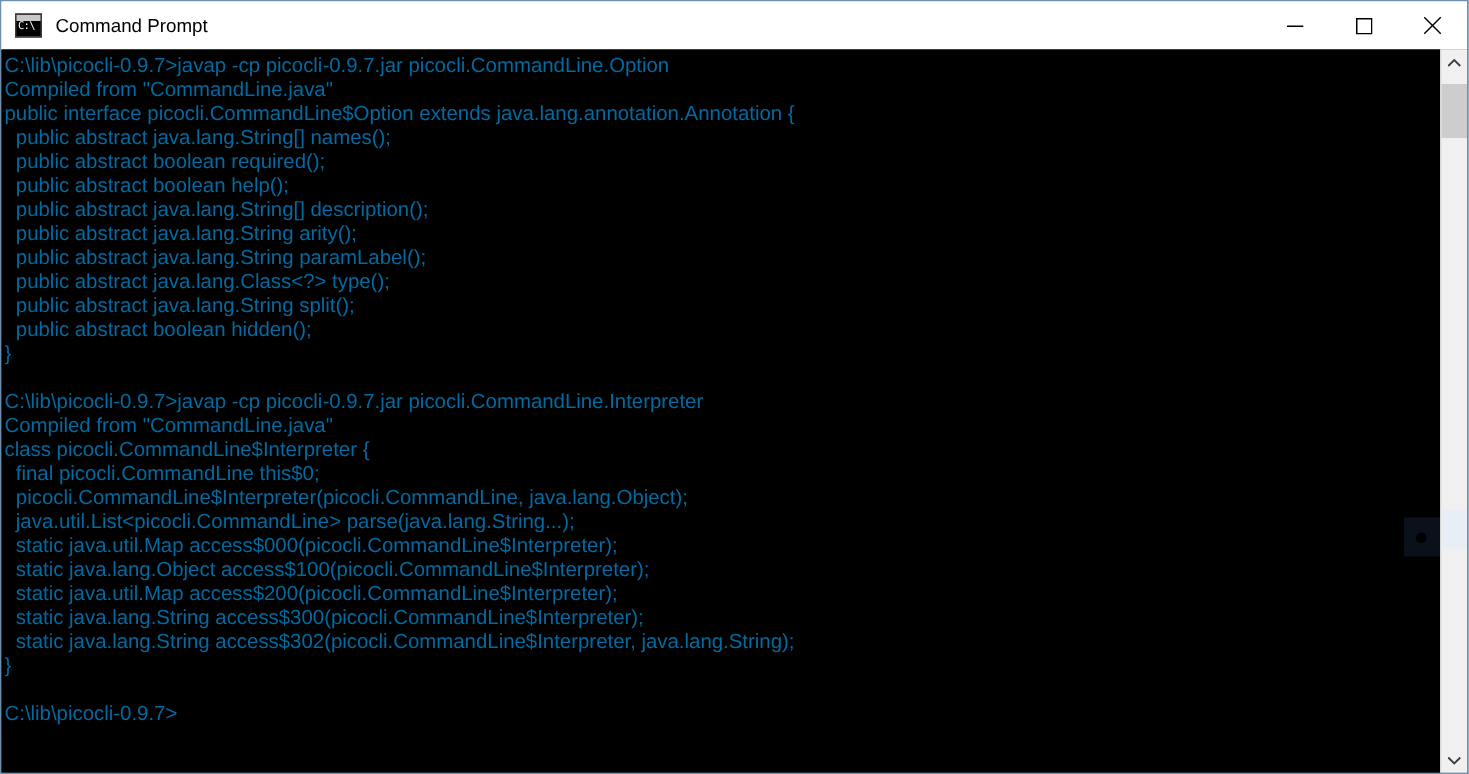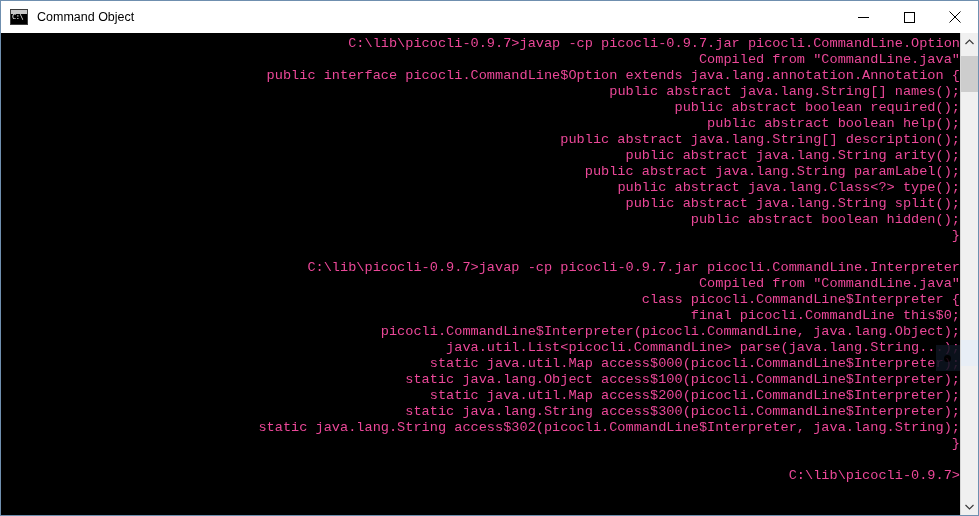--- a/index.html
+++ b/index.html
@@ -103,27 +103,26 @@
   .console {
     flex: 1 1 auto;
     background: #000000;
     overflow: hidden;
     position: relative;
     padding: 0;
   }
   .console pre {
     margin: 0;
     padding: 3px 0 0 2px;
-    font-family: Liberation Mono, monospace;
+    font-family: Liberation Sans, sans-serif;
     font-size: 13.6px;
     line-height: 16px;
-    color: #ec4899;
+    color: #0369a1;
     white-space: pre;
     letter-spacing: 0px;
-    text-align: right;
   }
 
   
   .ghost-artifact {
     position: absolute;
     right: 0px;
     top: 312px;
     width: 24px;
     height: 26px;
     background: #0d1420;
@@ -184,21 +183,21 @@
 </head>
 <body>
 
 <div class="window">
 
   <div class="titlebar">
     <div class="title-icon">
       <div class="bar"></div>
       <div class="glyph">C:\</div>
     </div>
-    <div class="title-text">Command Object</div>
+    <div class="title-text">Command Prompt</div>
 
     <div class="win-controls">
       <button class="win-btn">
         <svg width="11" height="11" viewBox="0 0 11 11">
           <line x1="0" y1="5.5" x2="11" y2="5.5" stroke="#000" stroke-width="1"></line>
         </svg>
       </button>
       <button class="win-btn">
         <svg width="11" height="11" viewBox="0 0 11 11">
           <rect x="0.5" y="0.5" width="10" height="10" fill="none" stroke="#000" stroke-width="1"></rect>

